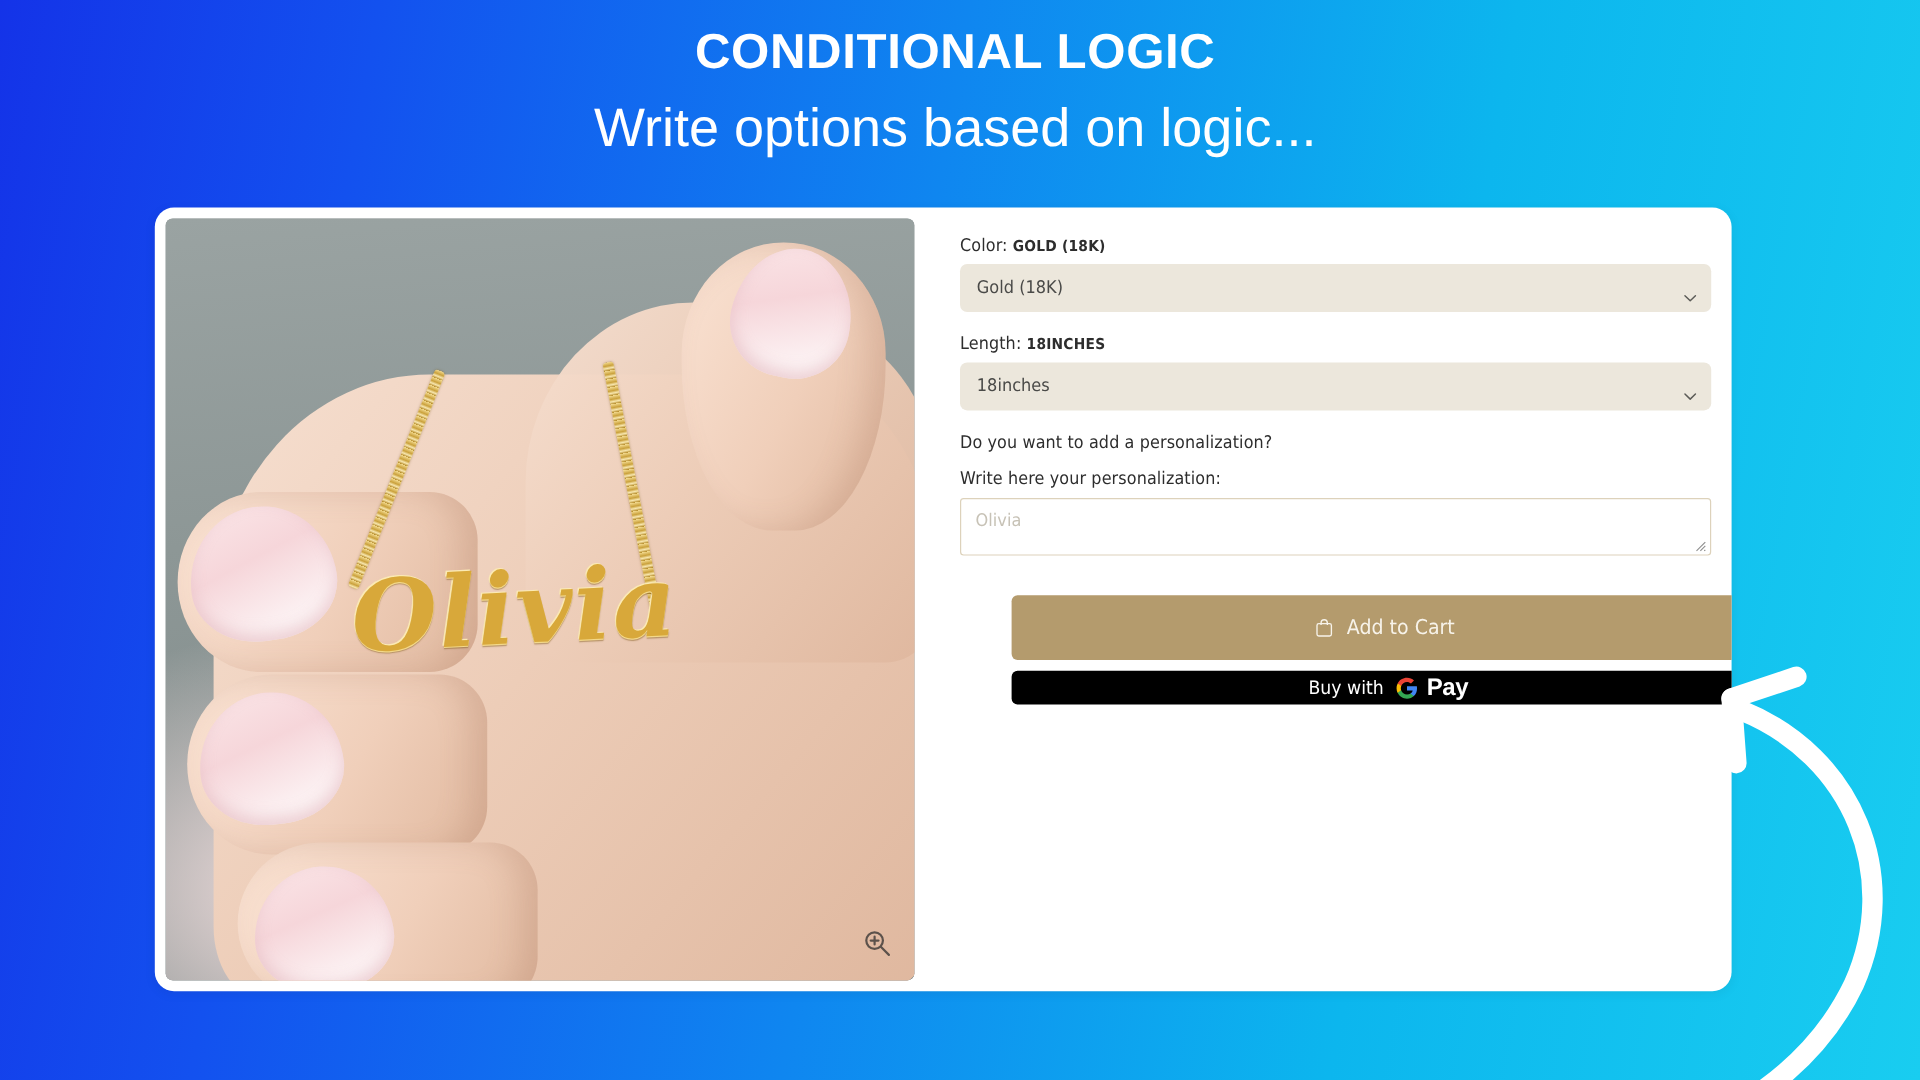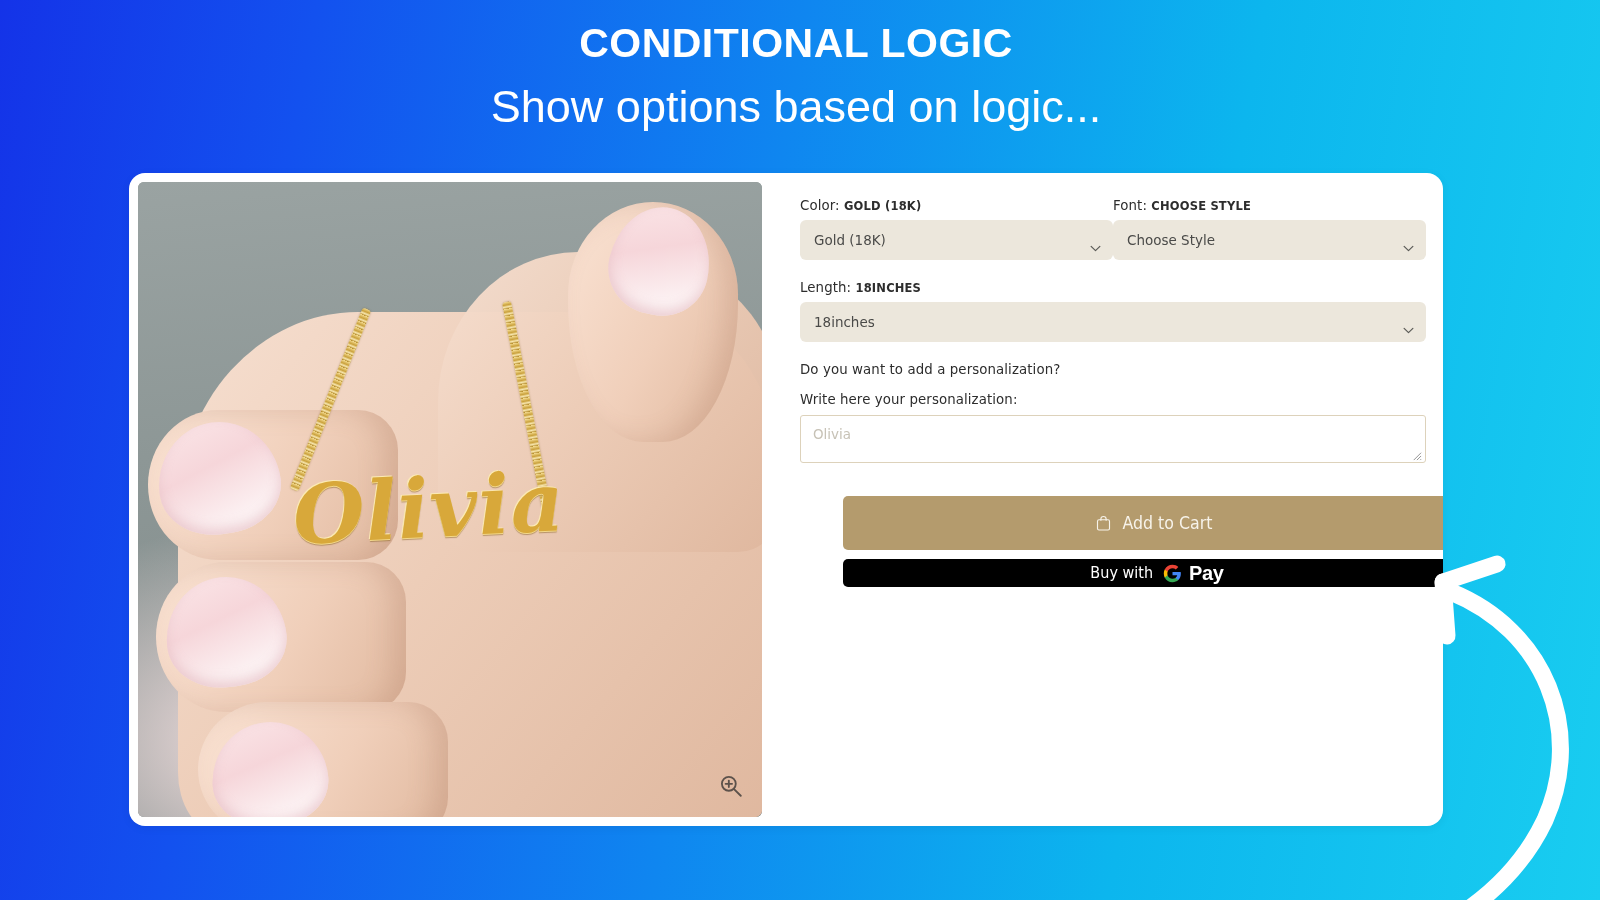--- a/index.html
+++ b/index.html
@@ -263,21 +263,21 @@
   .gwrap { display: flex; align-items: center; gap: 7px; }
   .g-logo { width: 19px; height: 19px; display: block; }
   .pay-word { font-family: "Liberation Sans", sans-serif; font-weight: bold; font-size: 20px; letter-spacing: -.3px; }
   .bag-icon { width: 15px; height: 16px; display: block; }
 </style>
 </head>
 <body>
 
 <div class="heading">
   <span class="line1">CONDITIONAL LOGIC</span>
-  <span class="line2">Show options based on logic...</span>
+  <span class="line2">Write options based on logic...</span>
 </div>
 
 <div class="card">
 
   <div class="gallery">
     <div class="photo">
       <div class="photo-bg"></div>
 
       <div class="hand" style="left:40px;top:130px;width:600px;height:520px;border-radius:180px 120px 60px 40px / 200px 160px 60px 60px;"></div>
       <div class="hand" style="left:300px;top:70px;width:340px;height:300px;border-radius:140px 160px 40px 40px / 150px 140px 40px 40px;opacity:.97;"></div>
@@ -321,34 +321,20 @@
         <div class="sel">
           <span class="txt">Gold (18K)</span>
           <span class="caret">
             <svg viewBox="0 0 12 8" width="11" height="7" fill="none" stroke="#5b5b57" stroke-width="1.4" stroke-linecap="round" stroke-linejoin="round">
                 <polyline points="1,1.6 6,6.4 11,1.6"></polyline>
               </svg>
           </span>
         </div>
       </div>
 
-      <div class="field">
-        <span class="lbl">
-          <span>Font:</span>
-          <span class="val">CHOOSE STYLE</span>
-        </span>
-        <div class="sel">
-          <span class="txt">Choose Style</span>
-          <span class="caret">
-            <svg viewBox="0 0 12 8" width="11" height="7" fill="none" stroke="#5b5b57" stroke-width="1.4" stroke-linecap="round" stroke-linejoin="round">
-                <polyline points="1,1.6 6,6.4 11,1.6"></polyline>
-              </svg>
-          </span>
-        </div>
-      </div>
     </div>
 
     <div class="block">
       <span class="lbl">
         <span>Length:</span>
         <span class="val">18INCHES</span>
       </span>
       <div class="sel">
         <span class="txt">18inches</span>
         <span class="caret">

